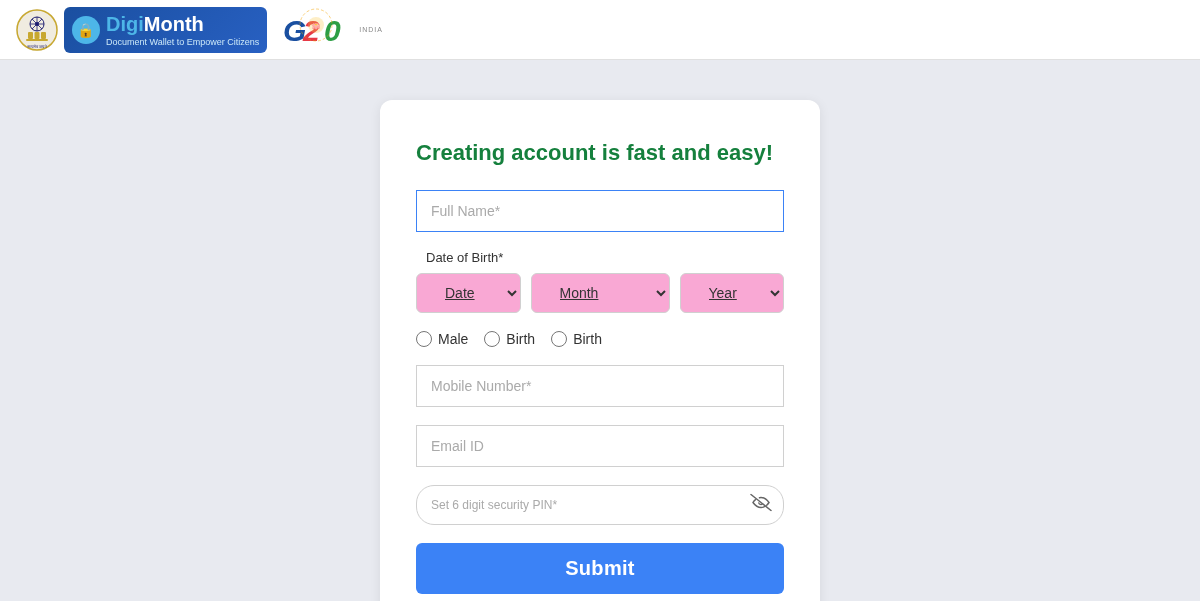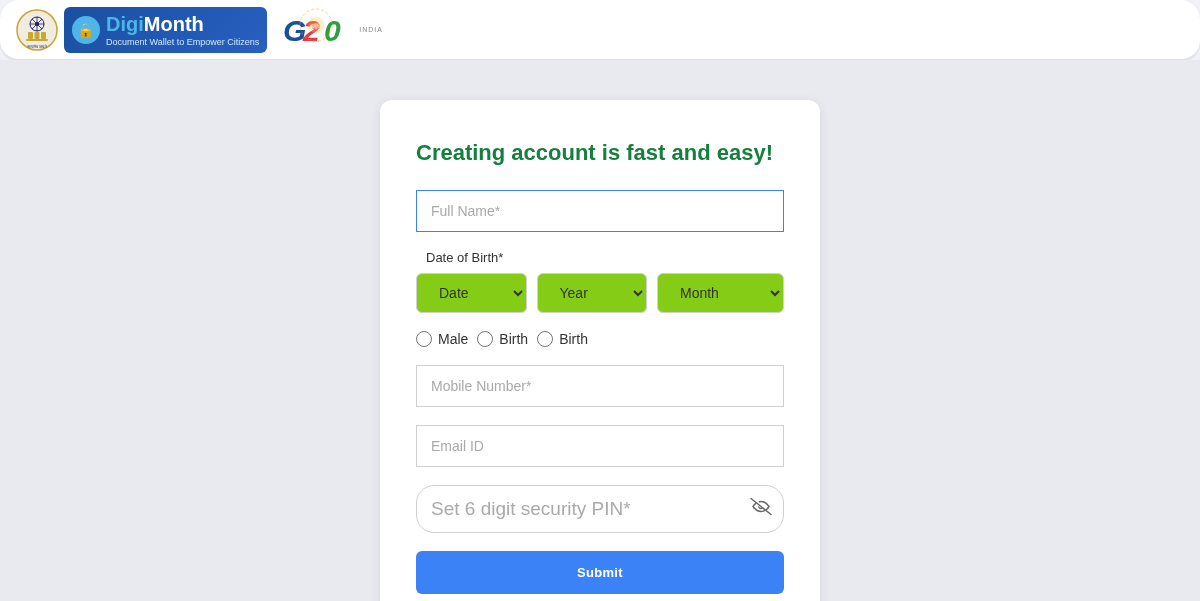--- a/index.html
+++ b/index.html
@@ -17,21 +17,20 @@
 
     
     .header {
       background-color: #ffffff;
       height: 60px;
       display: flex;
       align-items: center;
       padding: 5px 16px;
       border-bottom: 1px solid #e0e0e0;
       box-shadow: 0 1px 3px rgba(0,0,0,0.1);
-      border-radius: 19px;
     }
 
     .header-logo {
       display: flex;
       align-items: center;
       gap: 6px;
     }
 
     .digilocker-logo-container {
       display: flex;
@@ -145,35 +144,36 @@
     }
 
     .dob-selects {
       display: flex;
       gap: 10px;
       margin-bottom: 18px;
     }
 
     .dob-select {
       flex: 1;
-      padding: 10px 18px;
+      padding: 10px 24px;
       border: 1.5px solid #d0d0d0;
       border-radius: 6px;
       font-size: 14px;
       color: #333;
-      background-color: #84cc16;
+      background-color: #f9a8d4;
       appearance: auto;
       cursor: pointer;
+      text-decoration: underline;
     }
 
     
     .gender-group {
       display: flex;
       align-items: flex-start;
-      gap: 9px;
+      gap: 16px;
       margin-bottom: 18px;
     }
 
     .gender-option {
       display: flex;
       align-items: center;
       gap: 6px;
       font-size: 14px;
       color: #333;
       cursor: pointer;
@@ -190,21 +190,21 @@
     .pin-wrapper {
       position: relative;
       margin-bottom: 18px;
     }
 
     .pin-wrapper input {
       width: 100%;
       padding: 12px 44px 12px 14px;
       border: 1.5px solid #d0d0d0;
       border-radius: 18px;
-      font-size: 19px;
+      font-size: 12px;
       color: #c2410c;
       outline: none;
     }
 
     .pin-wrapper input::placeholder {
       color: #aaa;
     }
 
     .eye-icon {
       position: absolute;
@@ -217,21 +217,21 @@
     }
 
     
     .submit-btn {
       width: 100%;
       padding: 14px;
       background-color: #3b82f6;
       color: #ffffff;
       border: none;
       border-radius: 6px;
-      font-size: 13px;
+      font-size: 20px;
       font-weight: 600;
       cursor: pointer;
       margin-bottom: 12px;
       letter-spacing: 0.3px;
     }
 
     
     .logo-svg-ashoka {
       width: 42px;
       height: 42px;
@@ -319,32 +319,32 @@
         <option>1</option><option>2</option><option>3</option><option>4</option>
         <option>5</option><option>6</option><option>7</option><option>8</option>
         <option>9</option><option>10</option><option>11</option><option>12</option>
         <option>13</option><option>14</option><option>15</option><option>16</option>
         <option>17</option><option>18</option><option>19</option><option>20</option>
         <option>21</option><option>22</option><option>23</option><option>24</option>
         <option>25</option><option>26</option><option>27</option><option>28</option>
         <option>29</option><option>30</option><option>31</option>
       </select>
       <select class="dob-select">
+        <option value="">Month</option>
+        <option>January</option><option>February</option><option>March</option>
+        <option>April</option><option>May</option><option>June</option>
+        <option>July</option><option>August</option><option>September</option>
+        <option>October</option><option>November</option><option>December</option>
+      </select>
+      <select class="dob-select">
         <option value="">Year</option>
         <option>2005</option><option>2004</option><option>2003</option><option>2002</option>
         <option>2001</option><option>2000</option><option>1999</option><option>1998</option>
         <option>1997</option><option>1996</option><option>1995</option><option>1990</option>
         <option>1985</option><option>1980</option><option>1975</option><option>1970</option>
-      </select>
-      <select class="dob-select">
-        <option value="">Month</option>
-        <option>January</option><option>February</option><option>March</option>
-        <option>April</option><option>May</option><option>June</option>
-        <option>July</option><option>August</option><option>September</option>
-        <option>October</option><option>November</option><option>December</option>
       </select>
     </div>
 
     
     <div class="gender-group">
       <label class="gender-option">
         <input type="radio" name="gender" value="male" style="">
         <span>Male</span>
       </label>
       <label class="gender-option">

